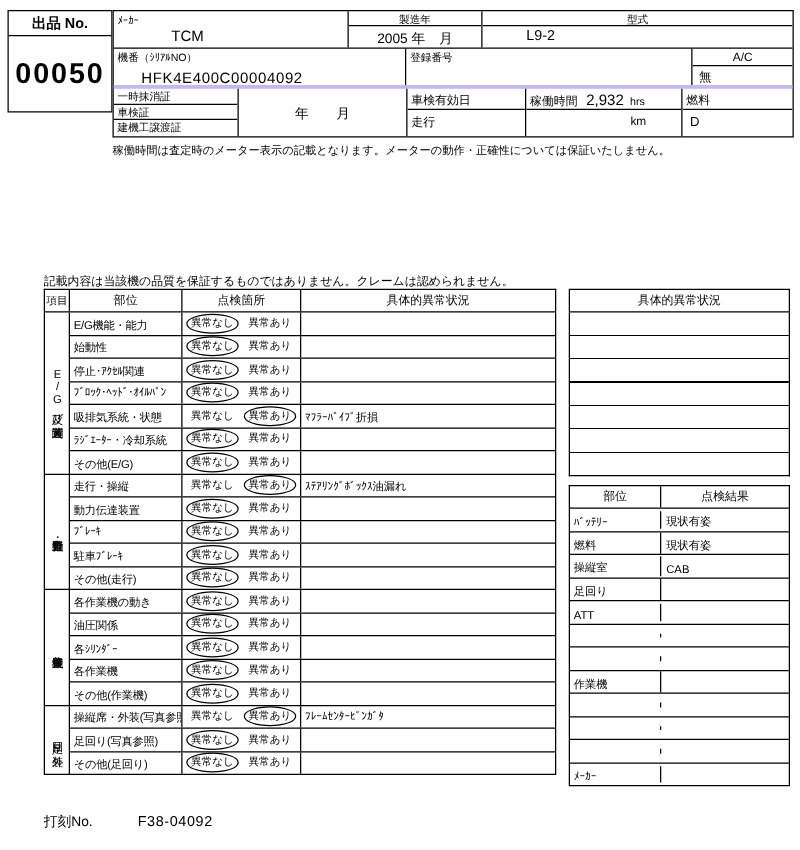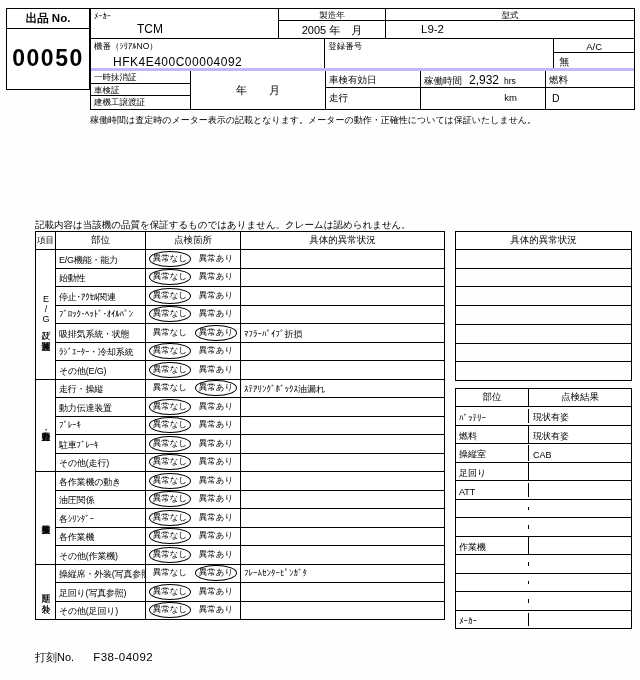--- a/index.html
+++ b/index.html
@@ -81,21 +81,21 @@
   .rt-header { display:flex; height:18px; border-bottom:1px solid #000; font-size:9.5px; }
   .rt-header .hp { width:73px; border-right:1px solid #000; display:flex; align-items:center; justify-content:center; }
   .rt-header .hr { flex:1; display:flex; align-items:center; justify-content:center; }
   .rt-row { display:flex; height:18.5px; border-bottom:1px solid #000;align-items:center; }
   .rt-row .p { width:73px; border-right:1px solid #000; font-size:9px; padding:3.5px 0 0 3px; white-space:nowrap; overflow:hidden; }
   .rt-row .r { flex:1; font-size:9px; padding:3.5px 0 0 4px; white-space:nowrap; overflow:hidden; }
 
   
   #stamp { left:35px; top:650px; display:flex; align-items:baseline; }
   #stamp .k { font-size:11px; }
-  #stamp .v { font-size:11.5px; letter-spacing:0.5px; margin-left:19px; }
+  #stamp .v { font-size:11.5px; letter-spacing:0.5px; margin-left:36px; }
 </style>
 </head>
 <body>
 
 <div class="abs" id="exhibit">
   <div class="lbl">出品 No.</div>
   <div class="num">00050</div>
 </div>
 
 <div class="abs" id="hdr">

